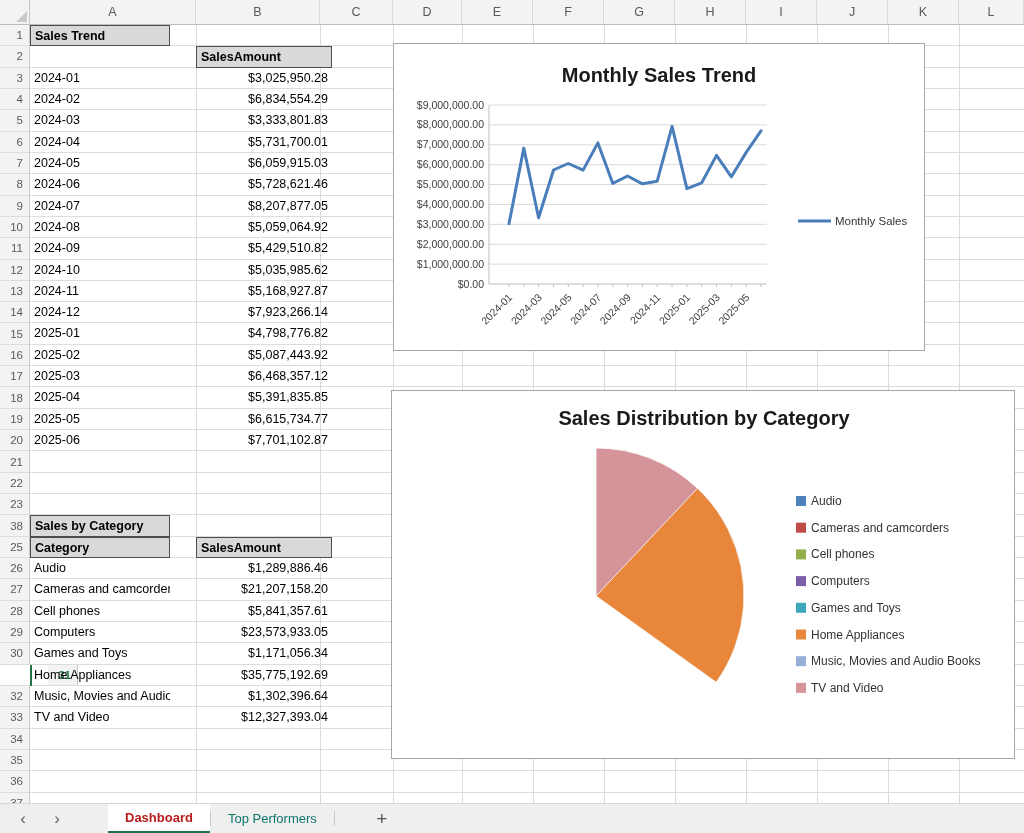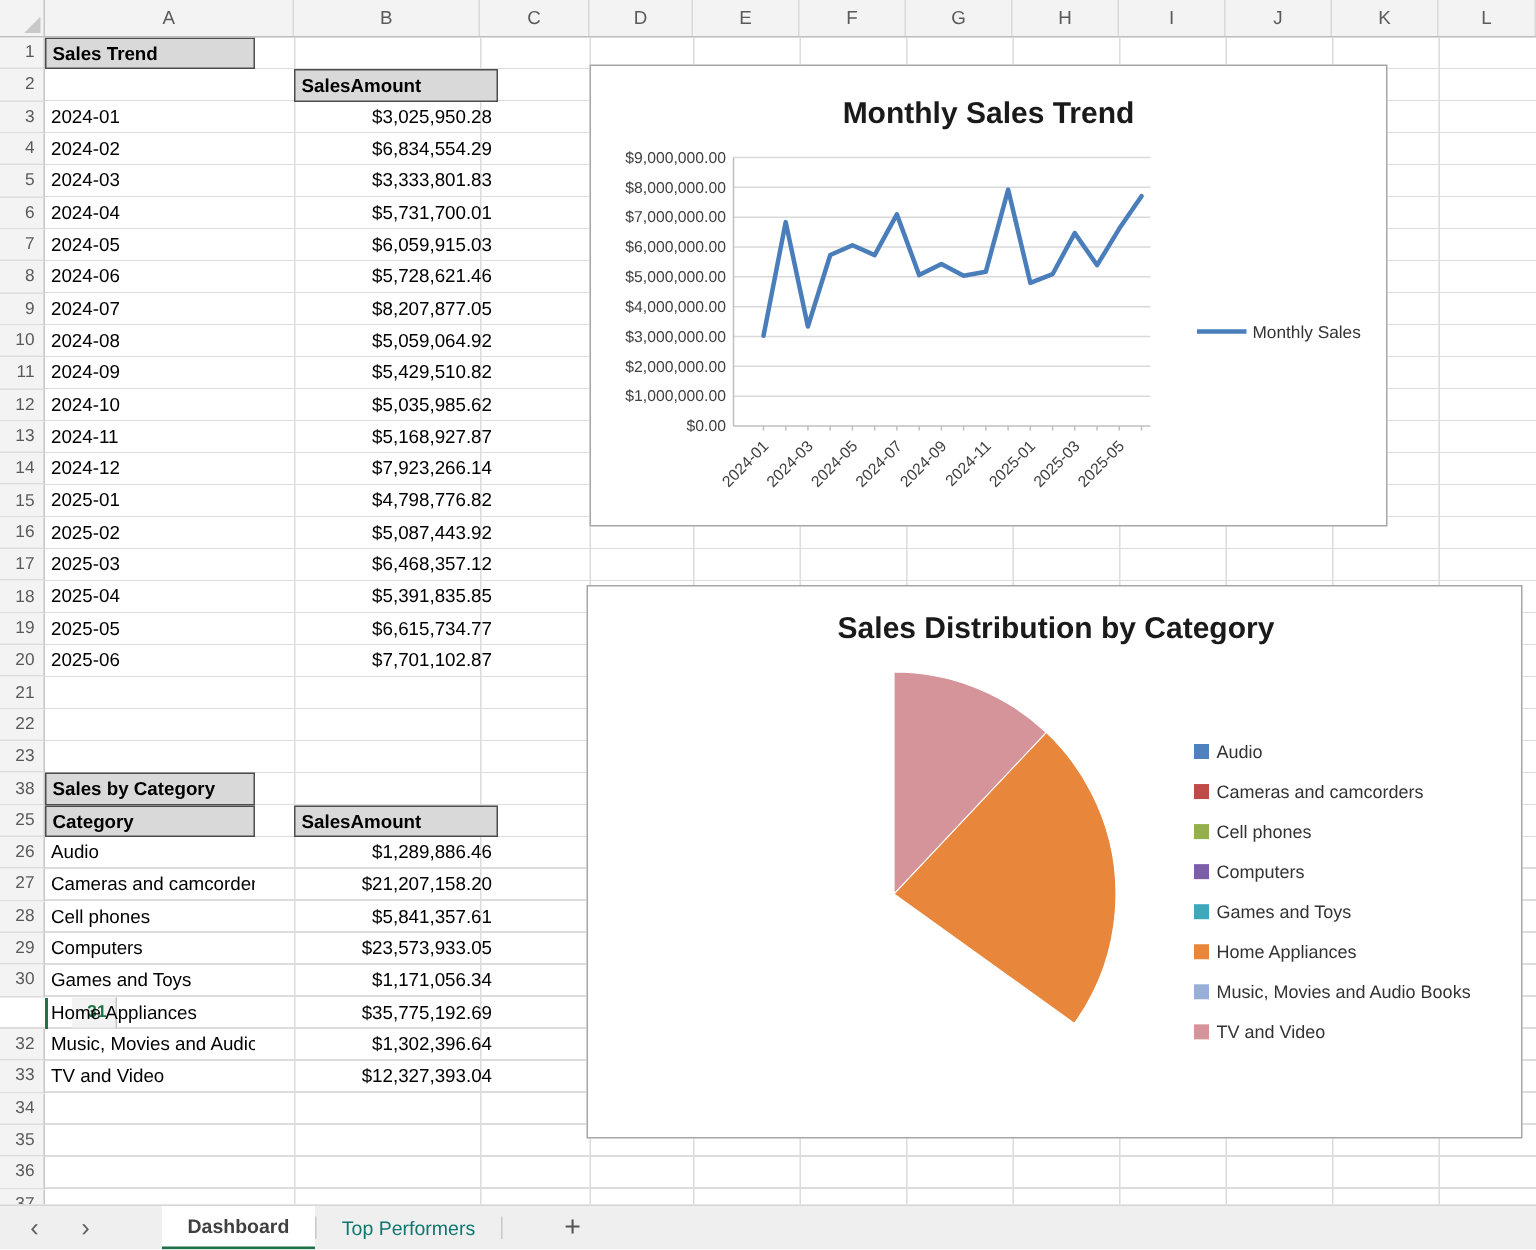--- a/index.html
+++ b/index.html
@@ -59,21 +59,21 @@
     display:flex; align-items:stretch; font-size:13px; color:#444;
   }
   .nav {
     width:34px; display:flex; align-items:center; justify-content:center;
     color:#616161; font-size:17px; cursor:pointer; user-select:none;
   }
   .nav:first-child { margin-left:6px; }
   #tabs { margin-left:34px; display:flex; align-items:stretch; }
   .tab { padding:0 17px; display:flex; align-items:center; color:#0f766e; cursor:pointer; }
   .tab.active {
-    background:#fff; font-weight:bold; color:#404040;
+    background:#fff; font-weight:bold; color:#b91c1c;
     border-bottom:2.5px solid #1E7145;
   }
   .sep { width:1px; background:#C8C8C8; margin:7px 0; }
   .plus {
     width:42px; margin-left:26px; display:flex; align-items:center;
     justify-content:center; font-size:19px; color:#555; cursor:pointer;
   }
 </style>
 </head>
 <body>

